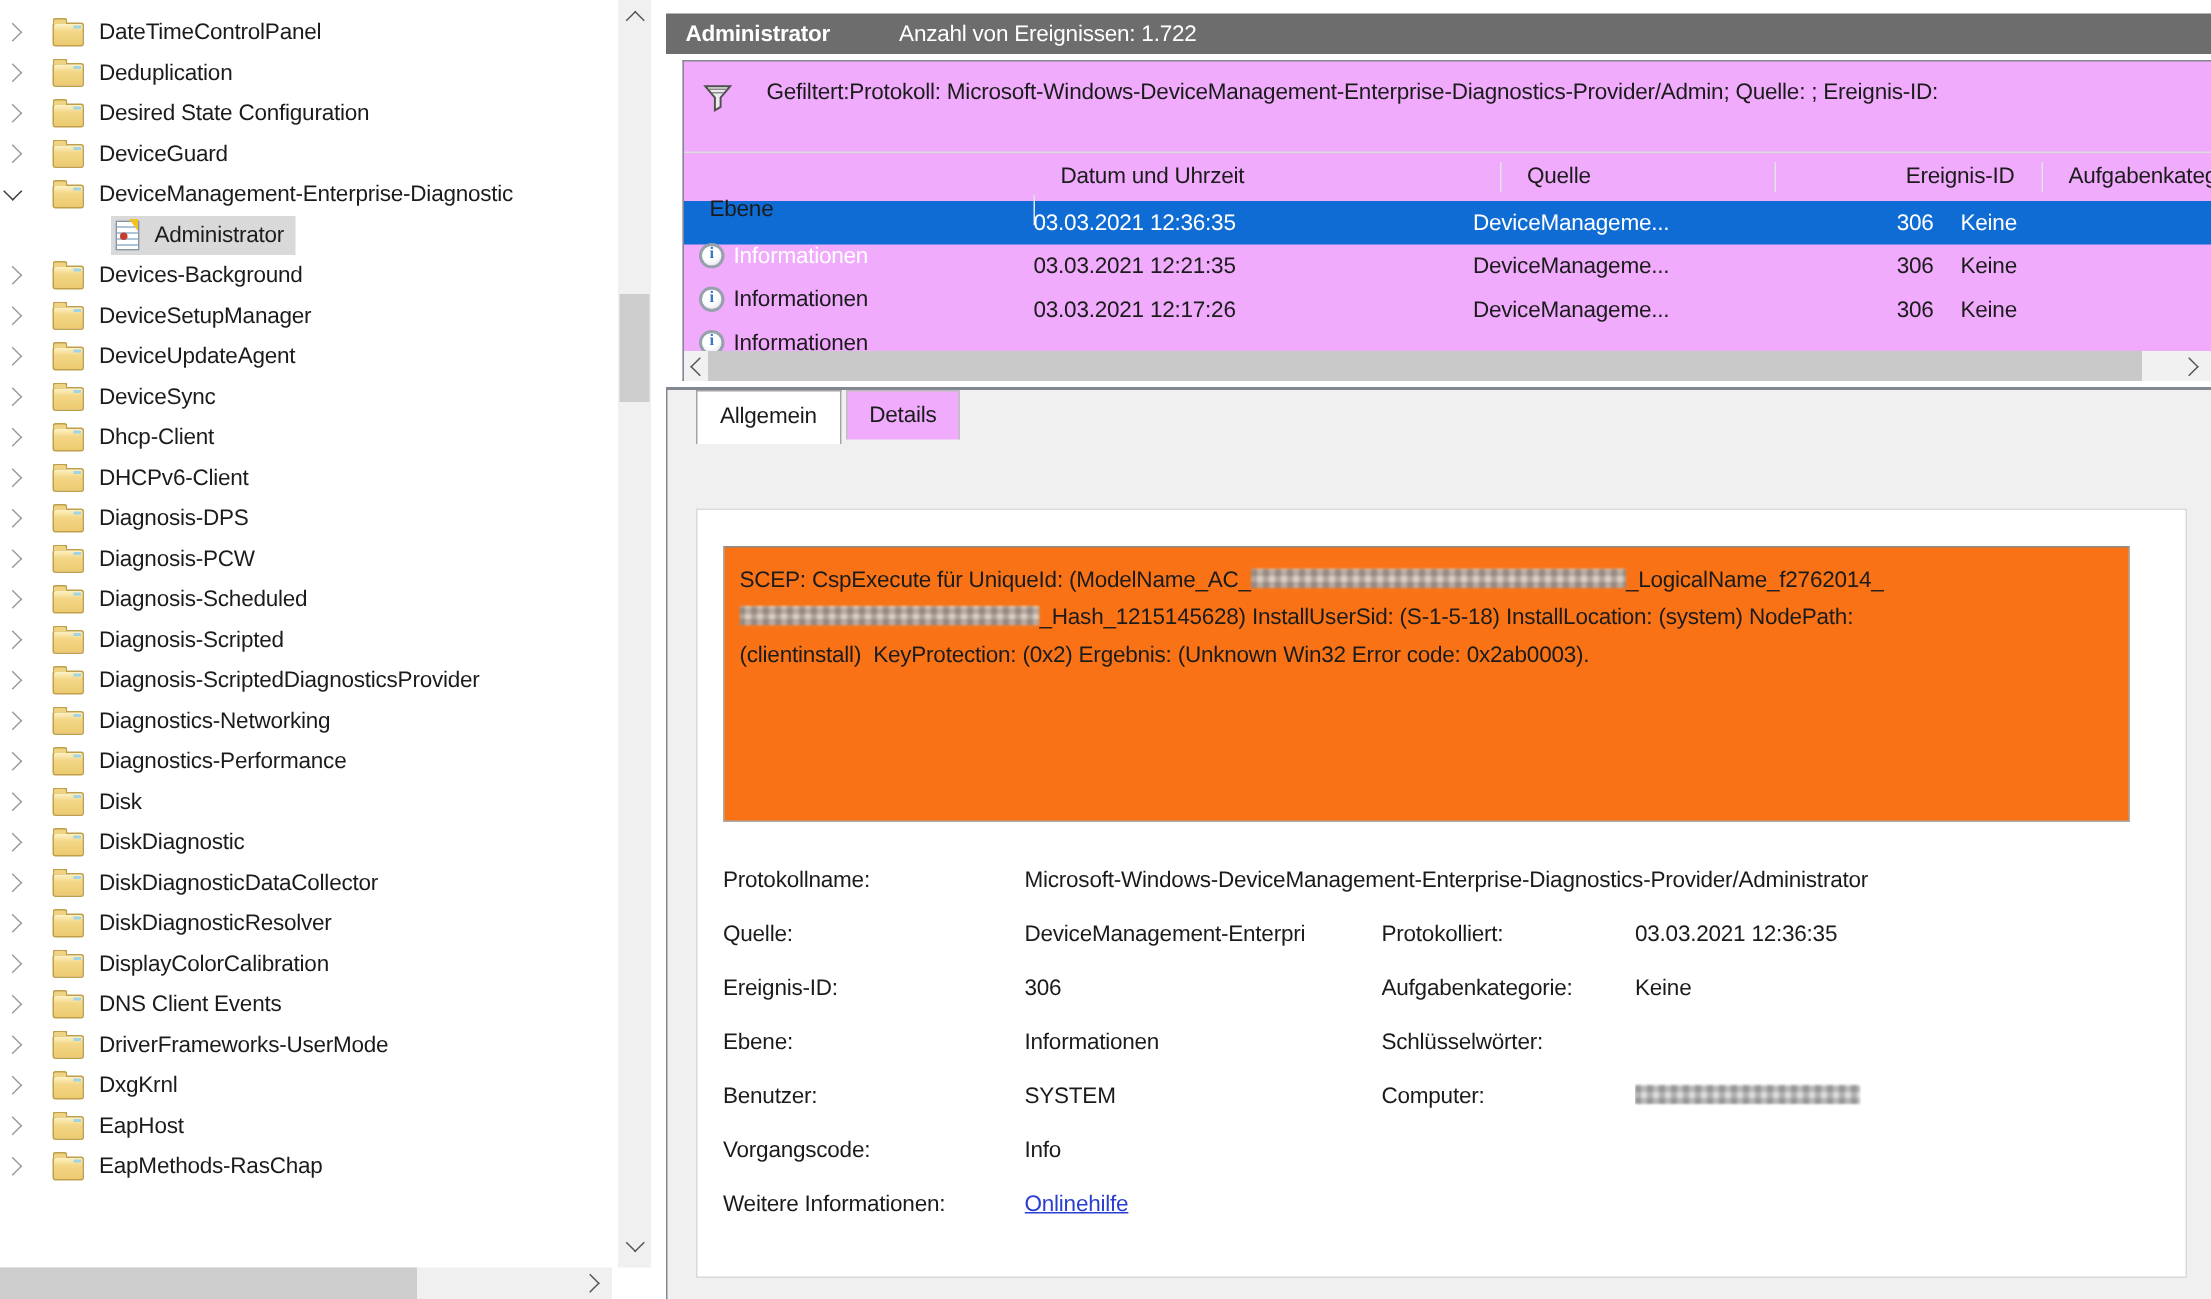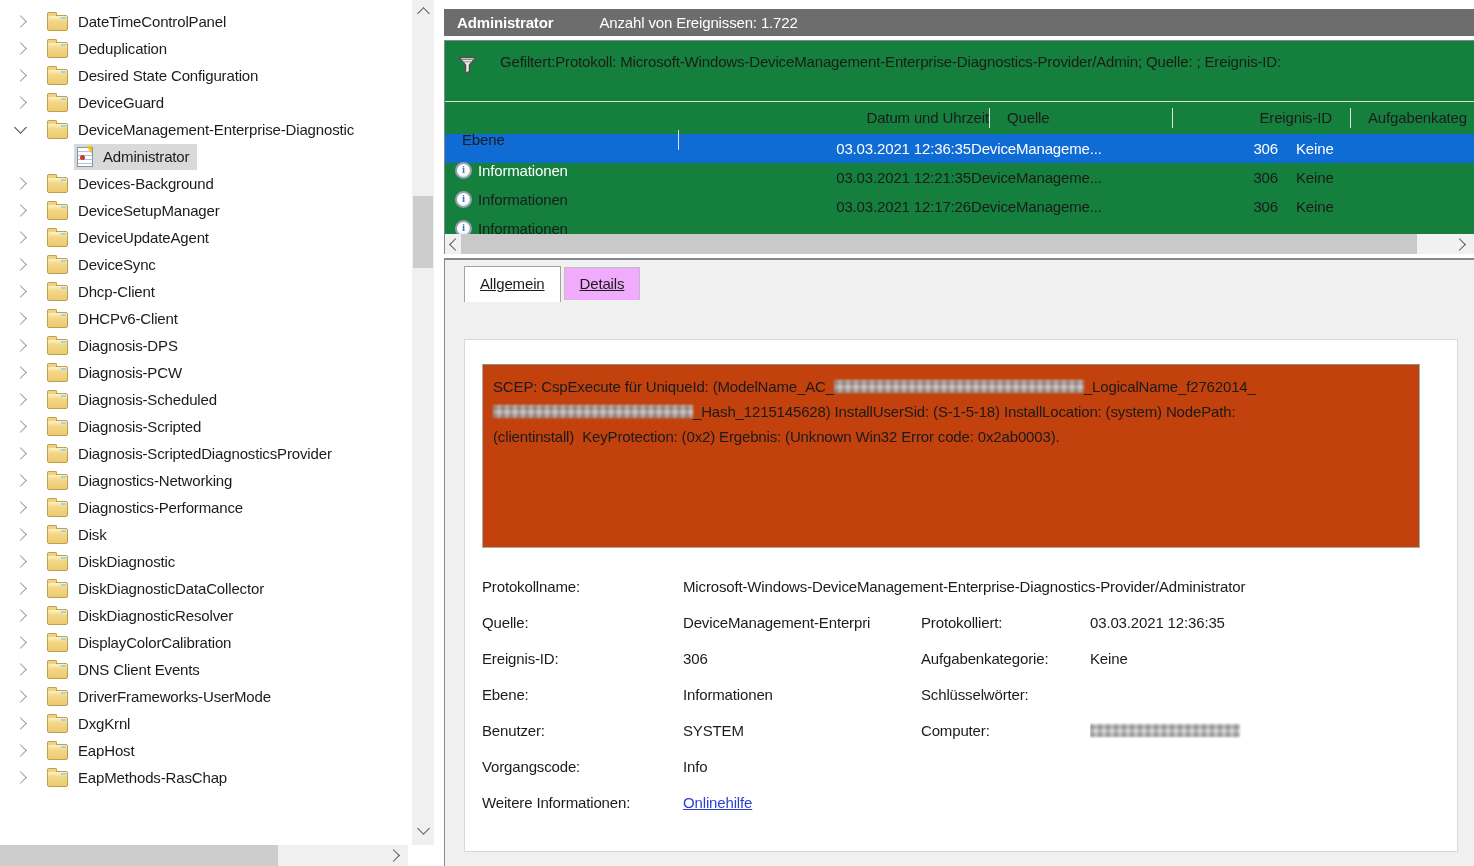--- a/index.html
+++ b/index.html
@@ -7,21 +7,21 @@
   body {
     position:relative;
     font-family:"Liberation Sans", sans-serif;
     font-size:15px; color:#1b1b1b;
     background:#ffffff; letter-spacing:-0.15px;
   }
 
   
   .tree-panel { position:absolute; left:0; top:0; width:441px; height:866px; background:#fff; overflow:hidden; }
   .tree-list  { position:absolute; top:8px; left:0; width:412px; overflow:hidden; }
-  .trow { display:flex; align-items:center; height:27px; padding-left:16px; white-space:nowrap; overflow:hidden; }
+  .trow { display:flex; align-items:center; height:27px; padding-left:4px; white-space:nowrap; overflow:hidden; }
   .trow.lvl2 { padding-left:74px; }
   .chev { width:8px; height:8px; flex:none;
           border-right:1.6px solid #9b9b9b; border-bottom:1.6px solid #9b9b9b;
           transform:rotate(-45deg); margin-right:19px; }
   .chev.expanded { border-color:#3c3c3c; transform:rotate(45deg); margin-top:-4px; }
   .twrap { display:flex; align-items:center; padding:3px 8px 3px 3px; }
   .twrap.selected { background:#d9d9d9; }
   .ticon { flex:none; margin-right:10px; }
 
   .icon-folder { position:relative; width:19px; height:14px; margin-top:2px;
@@ -60,33 +60,33 @@
 
   .partial-folder { position:absolute; left:46px; top:848px; width:24px; height:10px; overflow:hidden; }
 
   
   .right-panel { position:absolute; left:441px; top:0; width:1033px; height:866px; background:#fff; }
 
   .gray-bar { position:absolute; left:3px; top:9px; right:0; height:27px; background:#6d6d6d;
     color:#fff; display:flex; align-items:center; padding-left:13px; }
   .gray-title { font-weight:bold; margin-right:46px; }
 
-  .list-box { position:absolute; left:3px; top:40px; right:0; height:212px; background:#15803d;
+  .list-box { position:absolute; left:14px; top:40px; right:0; height:212px; background:#f0abfc;
     border:1px solid #828790; border-right:none; }
 
   .filter-row { height:50px; border-bottom:1px solid #dcdcdc; display:flex; align-items:flex-start;
     padding:10px 0 0 12px; }
   .funnel { margin-top:4px; }
   .filter-text { margin-left:22px; padding-top:2px; white-space:nowrap; overflow:hidden; }
 
   .thead { display:flex; height:32px; align-items:center; }
   .thead .cell { padding-left:17px; border-right:1px solid #e3e3e3; height:20px; line-height:20px;
     overflow:hidden; white-space:nowrap; }
   .cell.c1 { width:216px; flex:none;margin-top:44px; }
-  .cell.c2 { width:293px; flex:none;text-align:right; }
+  .cell.c2 { width:293px; flex:none; }
   .cell.c3 { width:165px; flex:none; }
   .cell.c4 { width:142px; flex:none; text-align:right; padding-right:18px; }
   .cell.c5 { flex:1; border-right:none !important; }
 
   .tbody .erow { display:flex; height:29px; align-items:center; white-space:nowrap; }
   .erow .cell { overflow:hidden; }
   .erow .cell.c1 { display:flex; align-items:center; padding-left:10px; width:223px; }
   .erow.selected { background:#0f6cd4; color:#fff; }
 
   .info-icon { width:17px; height:17px; border-radius:50%; border:2px solid #97a1ab; flex:none;
@@ -100,30 +100,30 @@
   .list-hscroll .sb-arrow.left  { left:6px; top:6px; }
   .list-hscroll .sb-arrow.right { right:10px; top:6px; }
   .hthumb-list { position:absolute; left:16px; top:0; bottom:0; width:956px; background:#c9c9c9; }
 
   
   .details-box { position:absolute; left:3px; top:258px; right:0; bottom:0; background:#f0f0f0;
     border-top:2px solid #828790; border-left:1px solid #828790; }
   .details-title { height:32px; display:flex; align-items:center; padding-left:12px; position:relative; }
   .close-x { position:absolute; right:17px; top:6px; font-weight:bold; font-size:16px; cursor:default; }
 
-  .tab-strip { height:47px; padding-left:19px; display:flex; align-items:center; position:relative; z-index:2;text-decoration:underline; }
+  .tab-strip { height:47px; padding-left:19px; display:flex; align-items:flex-start; position:relative; z-index:2; }
   .tab { height:32px; line-height:32px; padding:0 15px; background:#f0abfc;
     border:1px solid #bfbfbf; border-bottom:none; margin-right:3px; }
   .tab.active { background:#fff; height:35px; line-height:34px; margin-bottom:-1px; border-color:#a3a3a3; }
 
   .tab-content { position:absolute; left:19px; right:16px; top:79px; bottom:14px; background:#fff;
     border:1px solid #d9d9d9; overflow:hidden; z-index:1; }
 
   .event-message-box { position:absolute; left:17px; top:24px; width:916px; height:164px;
-    border:1px solid #ababab; border-top-color:#8c8c8c; background:#c2410c; padding:9px 10px; overflow:hidden; }
+    border:1px solid #ababab; border-top-color:#8c8c8c; background:#f97316; padding:9px 10px; overflow:hidden; }
   .msg-line { white-space:pre-wrap; line-height:25px; }
 
   .blur { display:inline-block; height:13px; vertical-align:-1px; border-radius:1px; opacity:.9;
     background-image:repeating-linear-gradient(90deg, rgba(0,0,0,.20) 0 4px, rgba(0,0,0,0) 4px 8px),
                      repeating-linear-gradient(0deg, #b0b0b0 0 4px, #d6d6d6 4px 8px);
     filter:blur(0.8px); }
 
   .event-fields { position:absolute; left:17px; top:228px; right:8px; }
   .frow { display:flex; height:36px; align-items:center; white-space:nowrap; }
   .c-l1 { width:201px; flex:none; overflow:hidden; }

